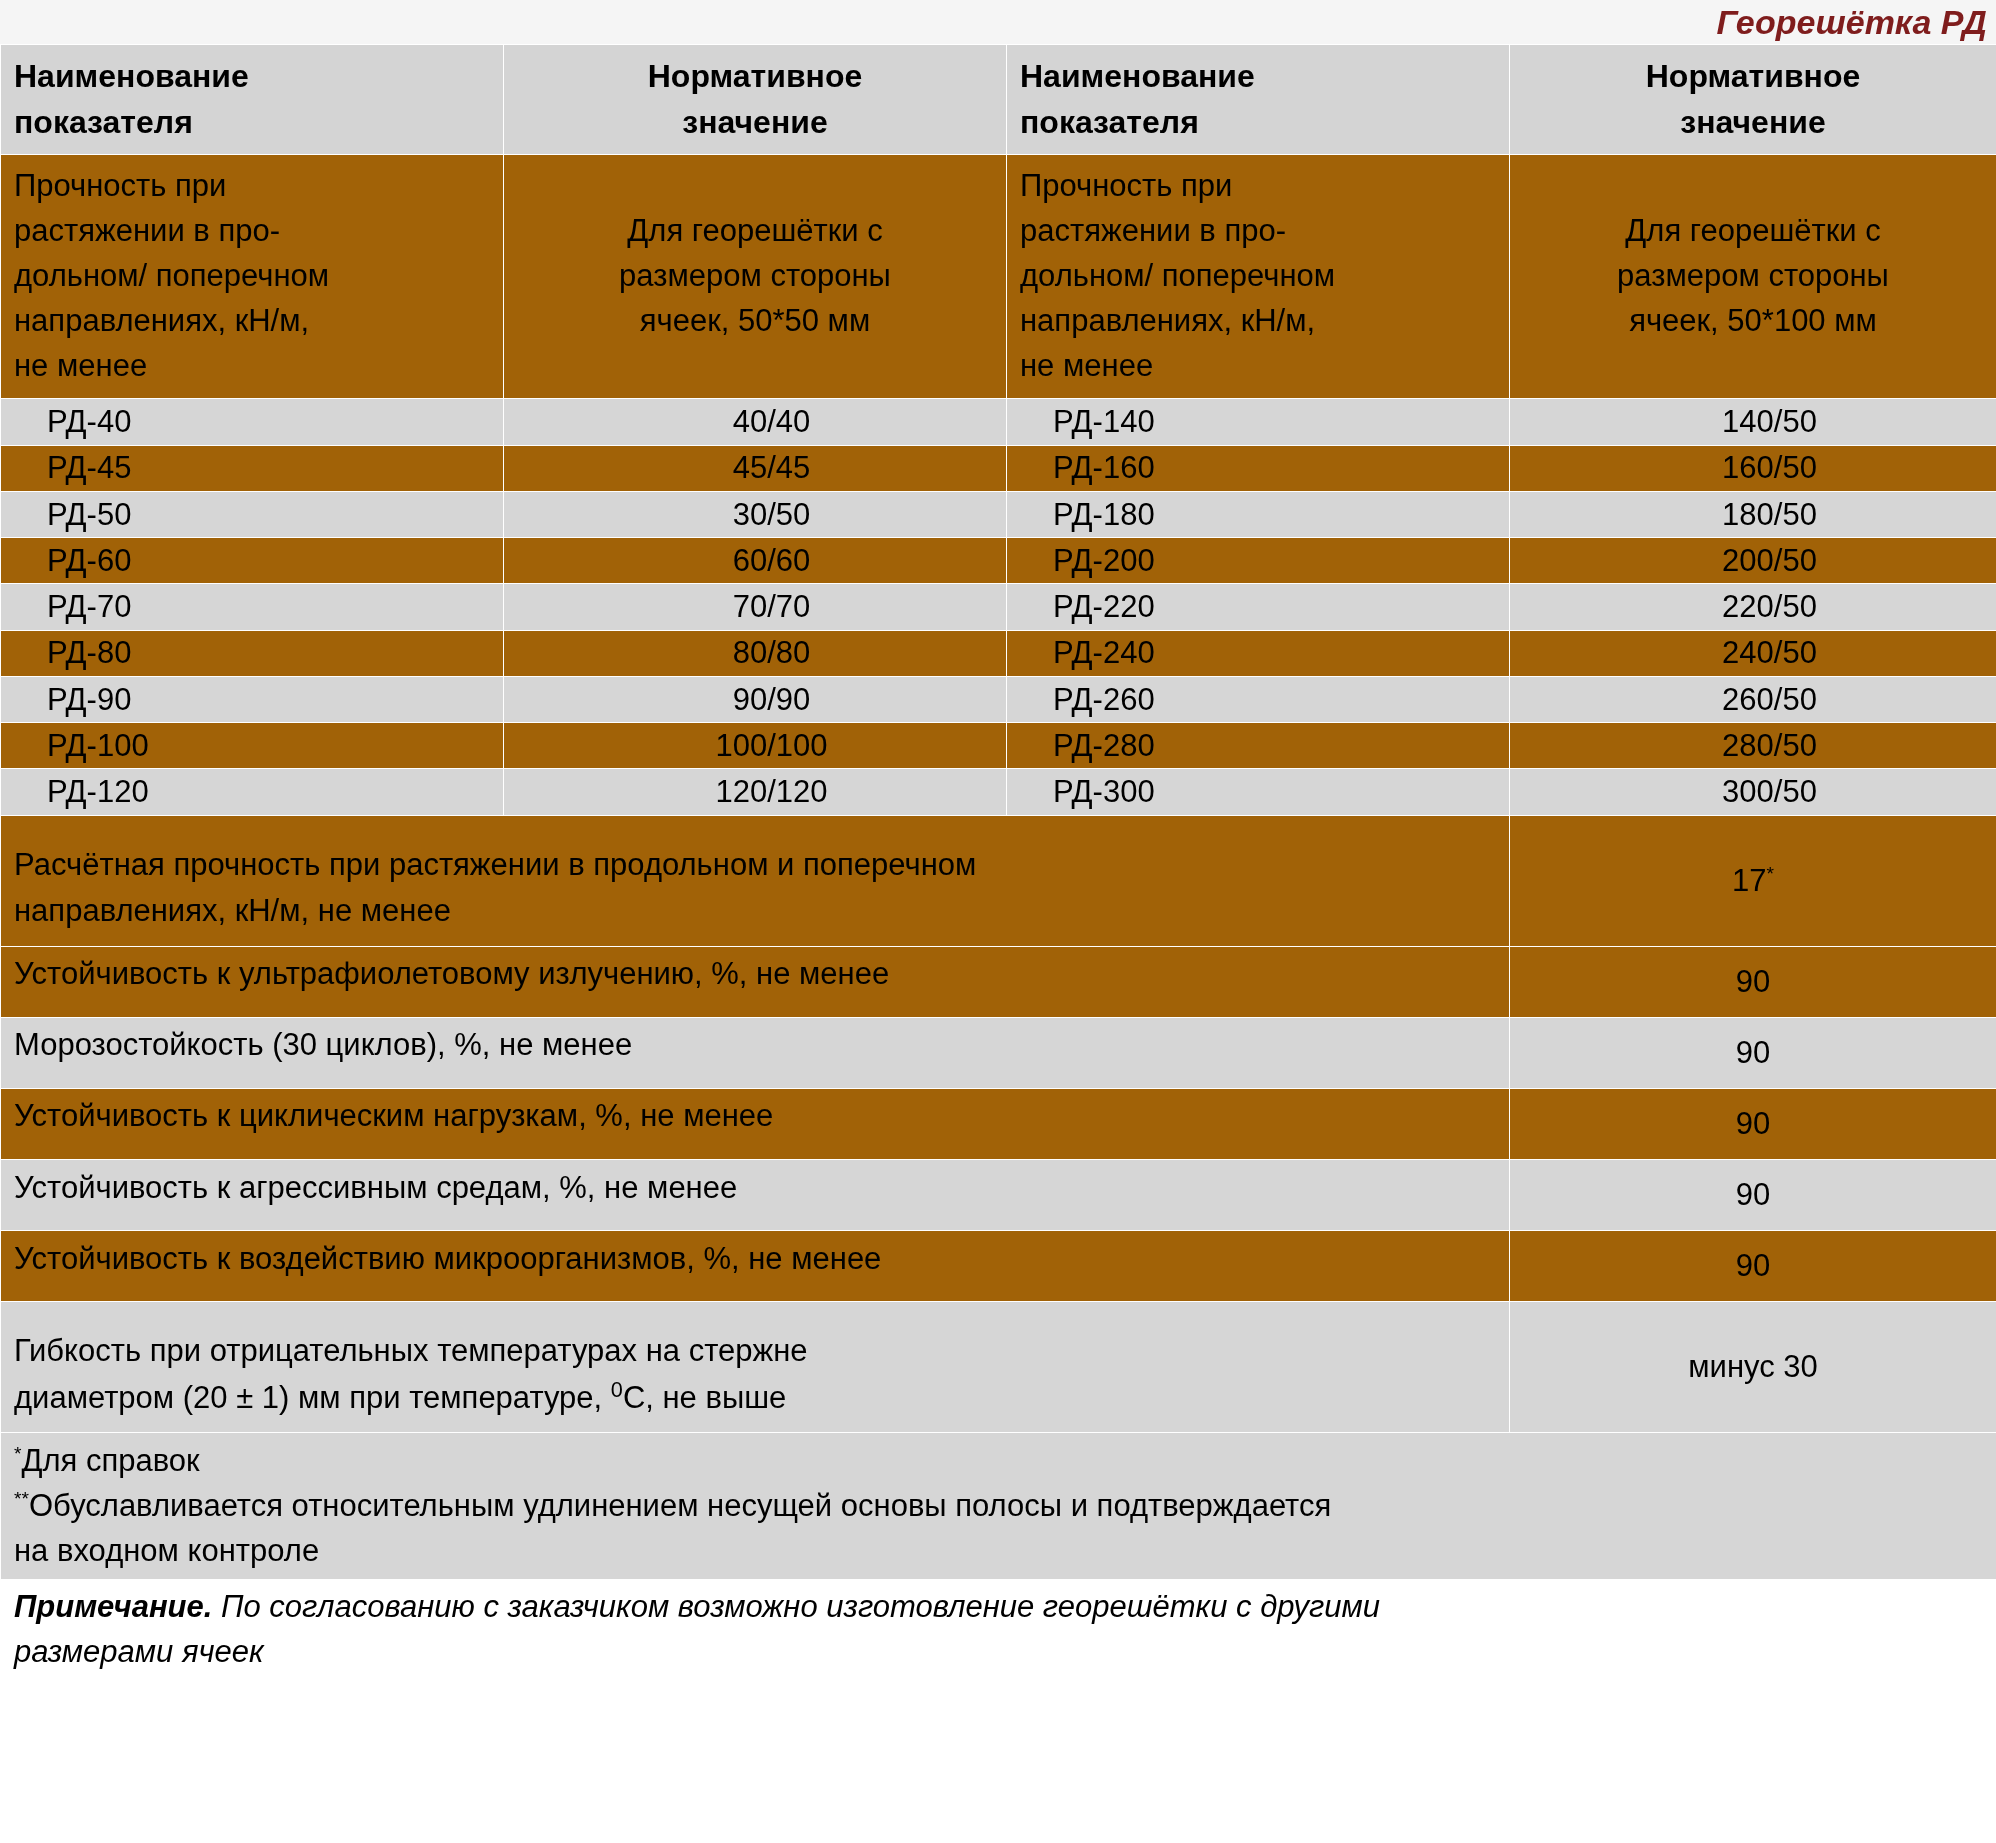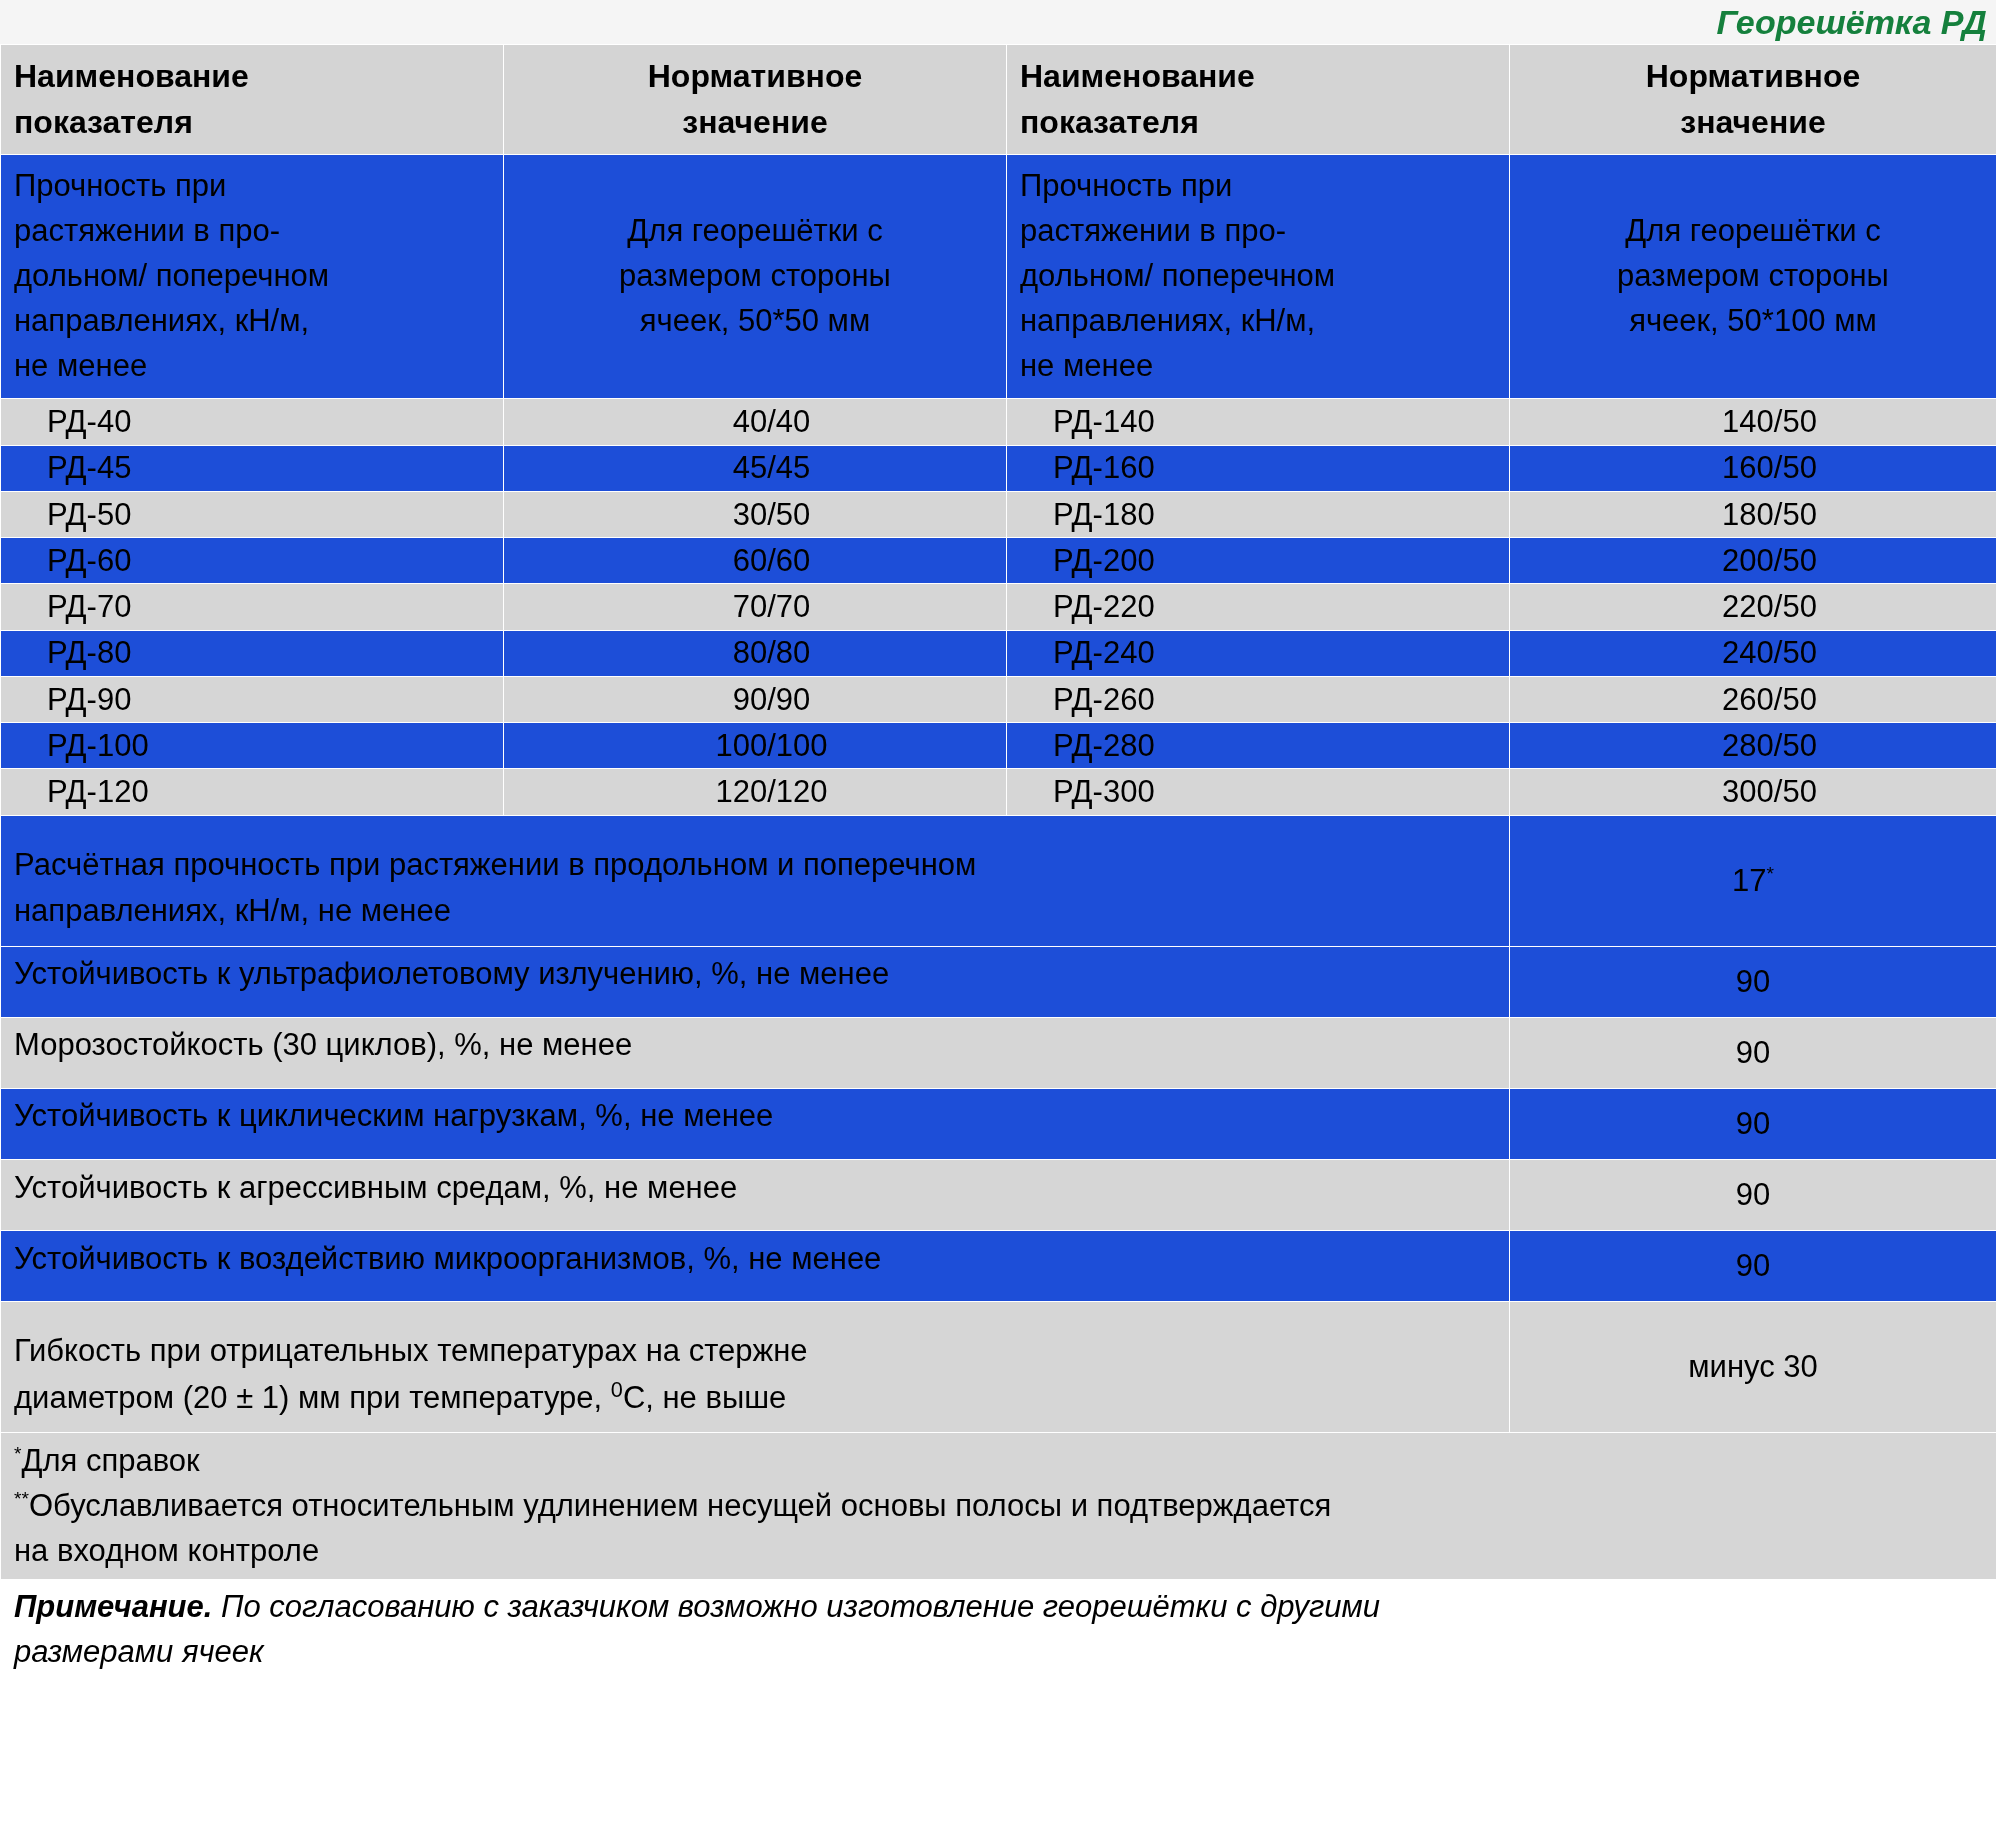--- a/index.html
+++ b/index.html
@@ -31,21 +31,21 @@
     display: flex;
     align-items: center;
     justify-content: flex-end;
     padding-right: 9.2px;
     box-sizing: border-box;
   }
   .title-text {
     font-size: 34px;
     font-weight: bold;
     font-style: italic;
-    color: #15803d;
+    color: #7f1d1d;
     letter-spacing: 0px;
     line-height: 1;
     white-space: nowrap;
   }
 
   
   table.spec {
     width: 1996px;
     border-collapse: collapse;
     table-layout: fixed;
@@ -70,21 +70,21 @@
     font-weight: bold;
     font-size: 32px;
     padding: 9.2px 13px;
     vertical-align: middle;
   }
   th.hdr-left  { text-align: left; }
   th.hdr-center{ text-align: center; }
 
   
   .row-dark  td { background: #d6d6d6; }
-  .row-light td { background: #1d4ed8; }
+  .row-light td { background: #a16207; }
   .row-white td { background: #ffffff; }
 
   .cell-left   { text-align: left; }
   .cell-center { text-align: center; }
 
   
   tr.intro td {
     vertical-align: top;
     padding-top: 9.2px;
     padding-bottom: 9.2px;

